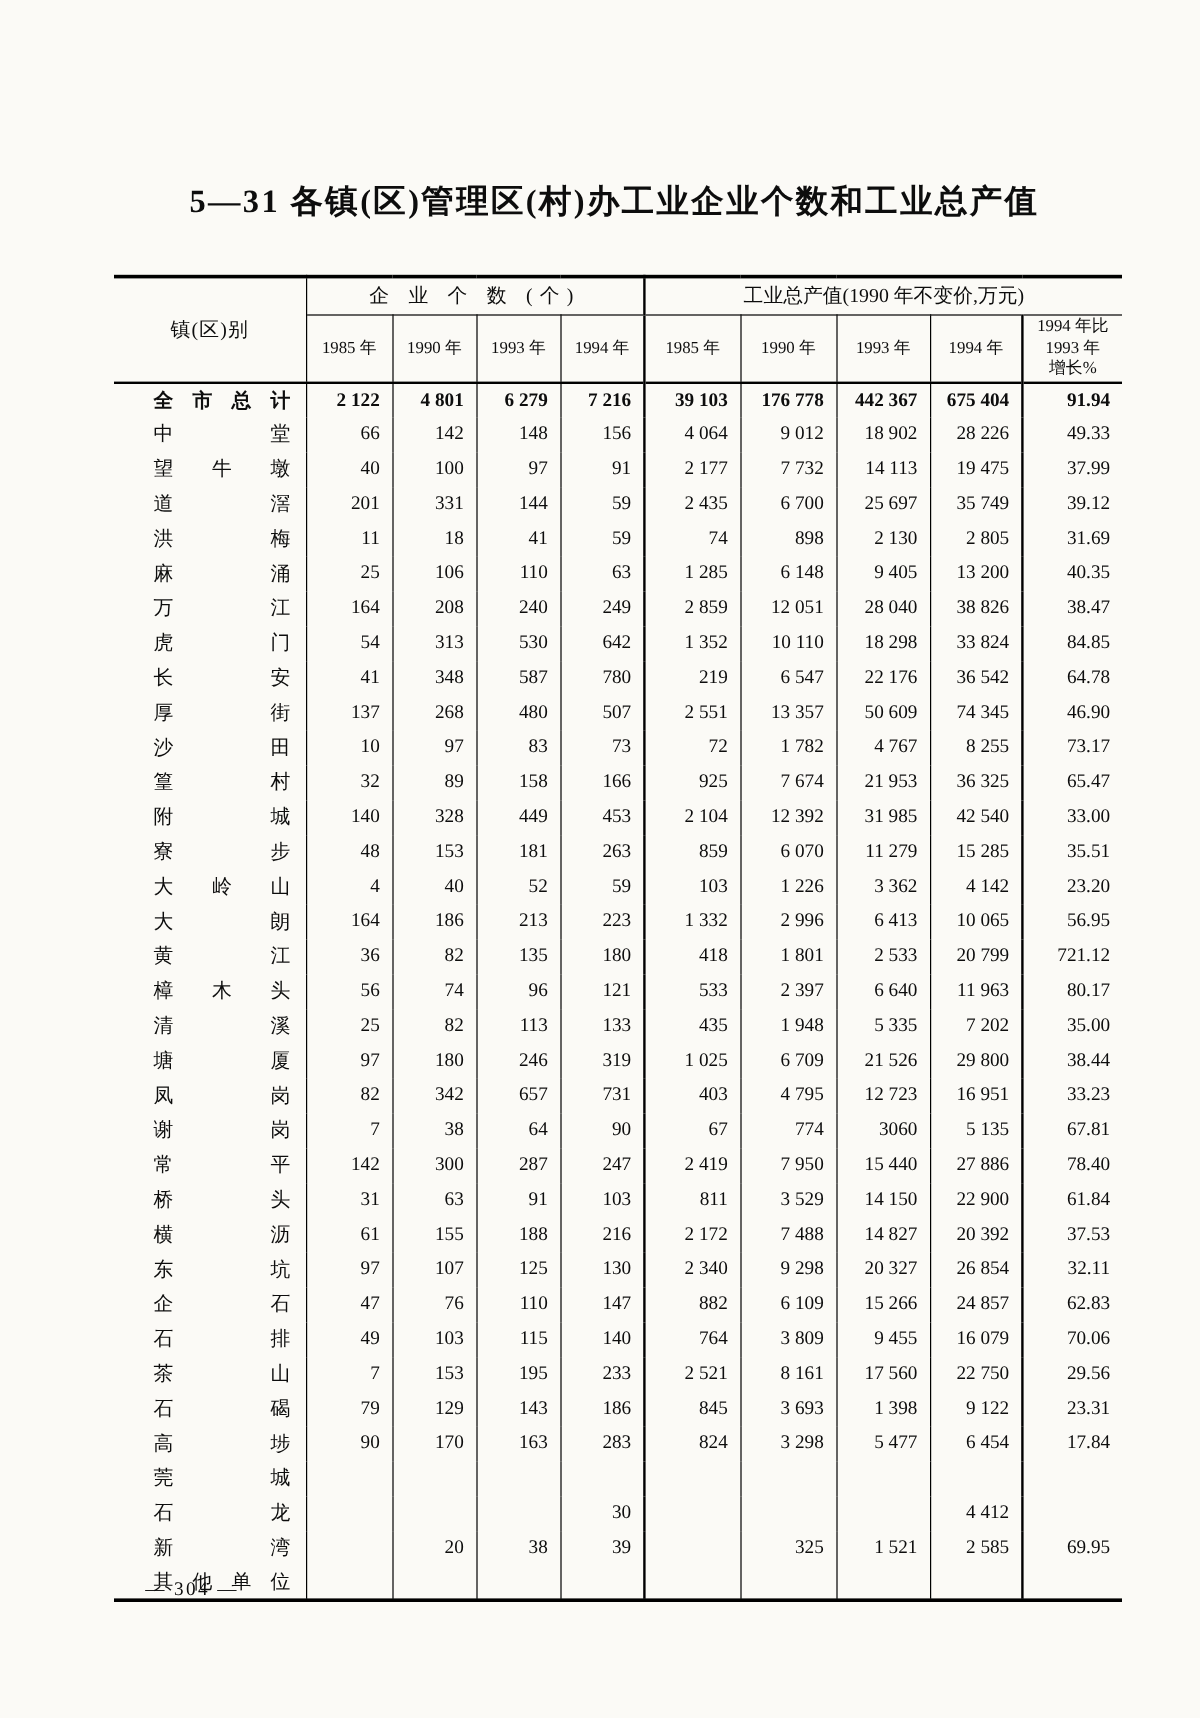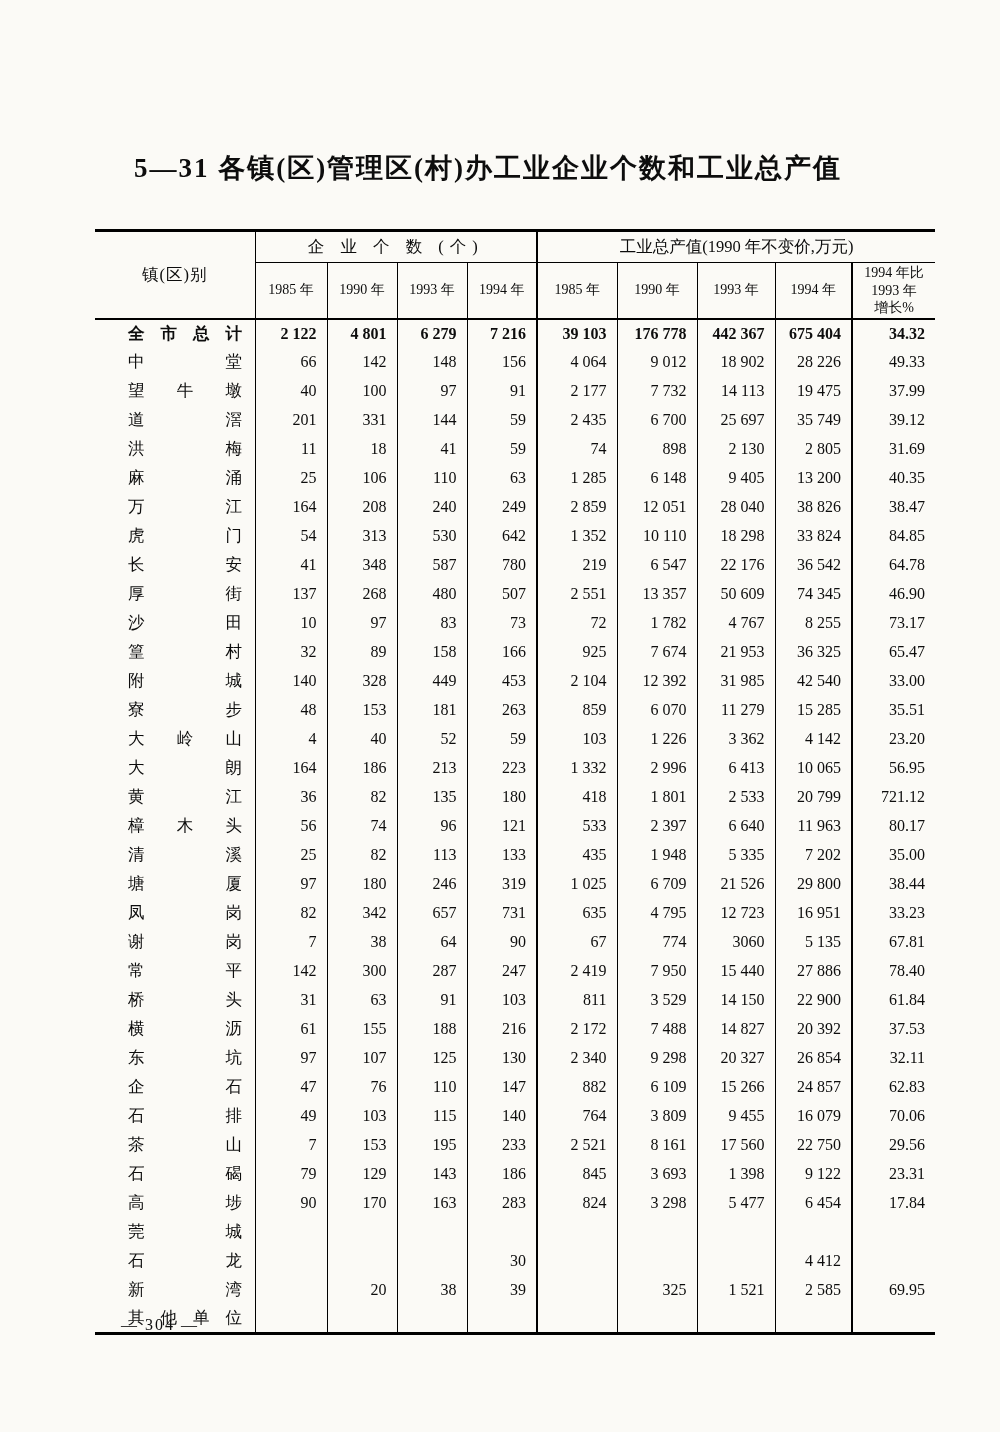--- a/index.html
+++ b/index.html
@@ -6,21 +6,21 @@
   html, body { margin: 0; padding: 0; }
   body {
     width: 1000px; height: 1432px;
     background: #fbfaf6;
     position: relative;
     font-family: "Liberation Serif", "DejaVu Serif", serif;
     color: #0d0d0d;
   }
   .page-title {
     position: absolute;
-    top: 150px; left: 48px; width: 880px;
+    top: 150px; left: 72px; width: 880px;
     text-align: center;
     font-size: 27px;
     font-weight: bold;
     letter-spacing: 2px;
     white-space: nowrap;
   }
   .table-wrap {
     position: absolute;
     top: 229px; left: 95px;
   }
@@ -115,21 +115,21 @@
             </span>
           </td>
           <td class="num-cell c1">2 122</td>
           <td class="num-cell c2">4 801</td>
           <td class="num-cell c3">6 279</td>
           <td class="num-cell c4">7 216</td>
           <td class="num-cell c5">39 103</td>
           <td class="num-cell c6">176 778</td>
           <td class="num-cell c7">442 367</td>
           <td class="num-cell c8">675 404</td>
-          <td class="num-cell c9">34.32</td>
+          <td class="num-cell c9">91.94</td>
         </tr>
         <tr>
           <td class="name-cell">
             <span class="name-inner">
               <span>中</span>
               <span>堂</span>
             </span>
           </td>
           <td class="num-cell c1">66</td>
           <td class="num-cell c2">142</td>
@@ -454,21 +454,21 @@
           <td class="name-cell">
             <span class="name-inner">
               <span>凤</span>
               <span>岗</span>
             </span>
           </td>
           <td class="num-cell c1">82</td>
           <td class="num-cell c2">342</td>
           <td class="num-cell c3">657</td>
           <td class="num-cell c4">731</td>
-          <td class="num-cell c5">635</td>
+          <td class="num-cell c5">403</td>
           <td class="num-cell c6">4 795</td>
           <td class="num-cell c7">12 723</td>
           <td class="num-cell c8">16 951</td>
           <td class="num-cell c9">33.23</td>
         </tr>
         <tr>
           <td class="name-cell">
             <span class="name-inner">
               <span>谢</span>
               <span>岗</span>

